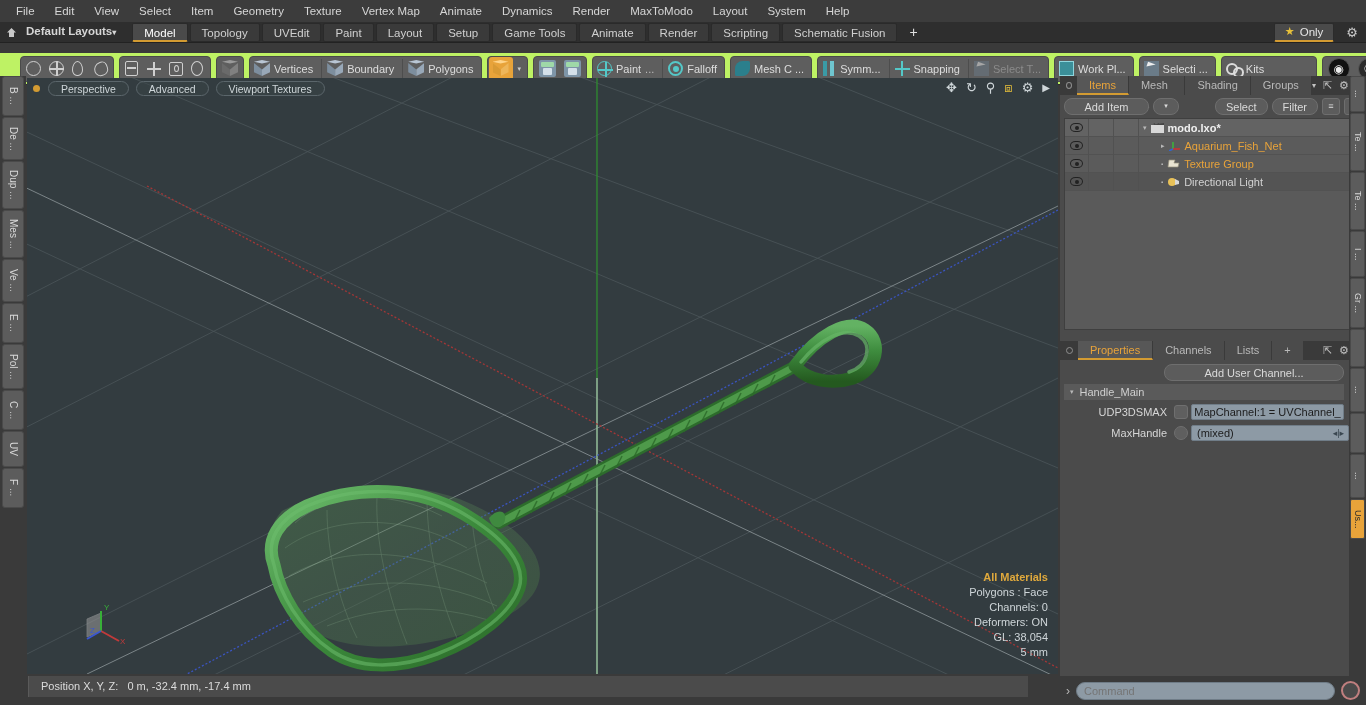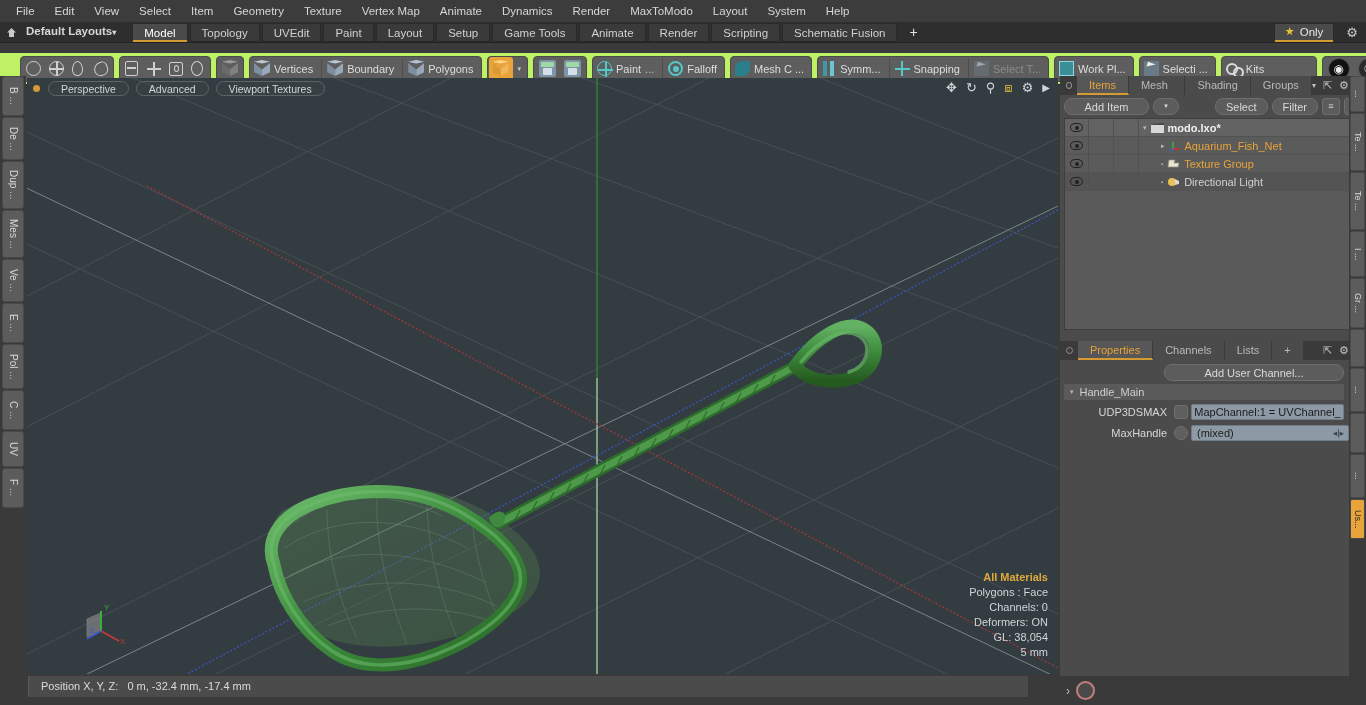--- a/index.html
+++ b/index.html
@@ -842,16 +842,17 @@
     <div class="rtab" style="height:44px">
         <span>...</span>
       </div>
     <div class="rtab act" style="height:40px">
         <span>Us...</span>
       </div>
   </div>
 
   <div class="cmdbar">
     <div class="cmdprompt">›</div>
+    <input class="cmdinput" placeholder="Command" style="">
     <div class="cmdcircle"></div>
   </div>
 
 </div>
 
 </body></html>

